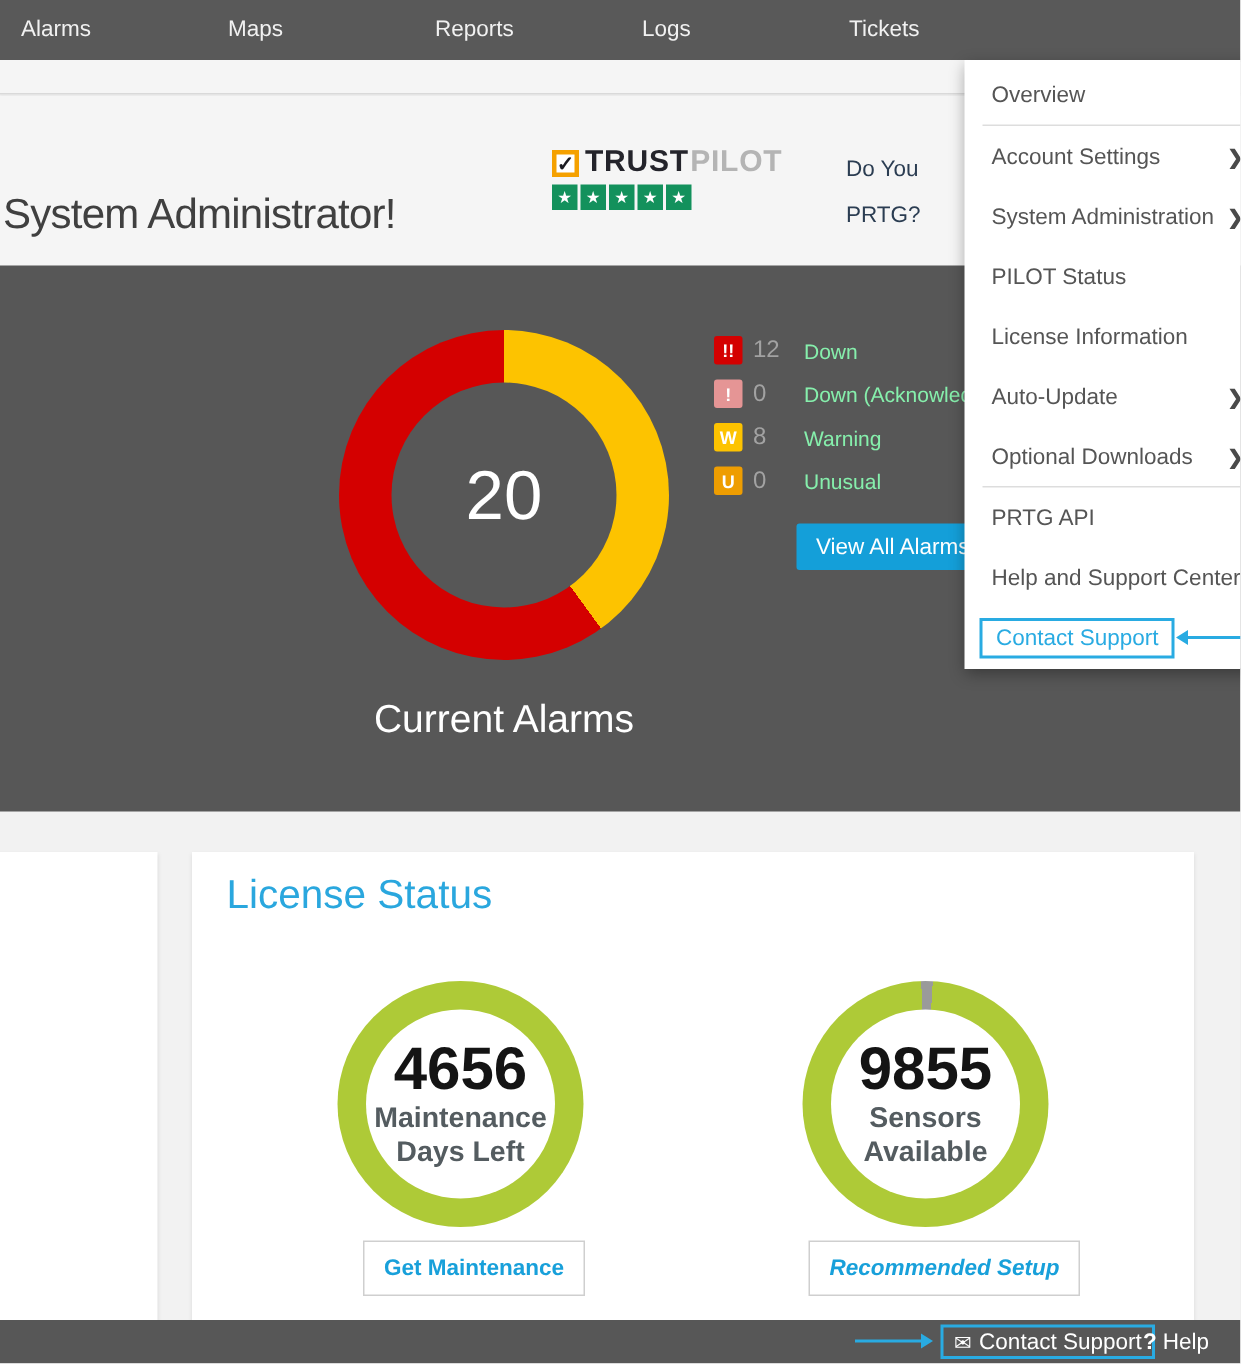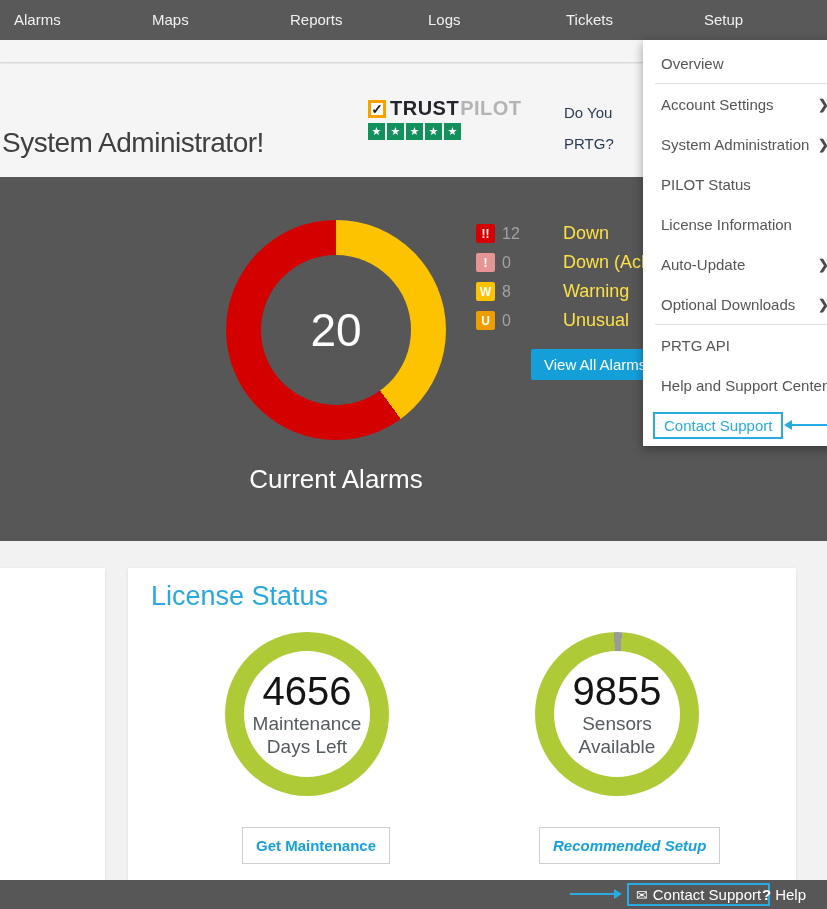--- a/index.html
+++ b/index.html
@@ -37,32 +37,32 @@
   .alarm-hole { position:absolute; left:35px; top:35px; width:150px; height:150px; border-radius:50%; background:#575757;
                 display:flex; align-items:center; justify-content:center; }
   .alarm-total { color:#fff; font-size:46px; font-weight:400; }
   .alarm-caption { position:absolute; left:201px; top:287px; width:270px; text-align:center; color:#fff; font-size:26px; }
 
   .legend { position:absolute; left:476px; top:47px; }
   .legend-row { display:flex; align-items:center; height:19px; margin-bottom:10px; }
   .legend-badge { width:19px; height:19px; border-radius:2px; color:#fff; font-size:12px; font-weight:700;
                   display:flex; align-items:center; justify-content:center; flex:0 0 19px; }
   .legend-count { margin-left:7px; width:34px; font-size:16px; color:#a2a2a2; }
-  .legend-label { font-size:18px; color:#fde047; white-space:nowrap;margin-left:27px; }
+  .legend-label { font-size:14px; color:#86efac; white-space:nowrap; }
   .viewall { position:absolute; left:531px; top:172px; height:31px; line-height:31px; padding:0 13px;
              background:#149fd9; color:#fff; font-size:15px; white-space:nowrap; border-radius:2px; cursor:pointer; }
 
   
   .leftcard { position:absolute; left:-4px; top:568px; width:109px; height:318px; background:#fff;
               box-shadow:0 1px 3px rgba(0,0,0,0.10); z-index:3; }
   .maincard { position:absolute; left:128px; top:568px; width:668px; height:318px; background:#fff;
               box-shadow:0 1px 3px rgba(0,0,0,0.10); z-index:3; }
   .card-title { position:absolute; left:23px; top:13px; font-size:27px; color:#2aa7de; }
 
-  .gauge { position:absolute; width:164px; height:164px; top:64px; }
+  .gauge { position:absolute; width:164px; height:164px; top:86px;font-weight:bold; }
   .gauge-ring { position:absolute; inset:0; border-radius:50%; background:#aeca37; }
   .gauge-hole { position:absolute; left:19px; top:19px; width:126px; height:126px; border-radius:50%; background:#fff;
                 display:flex; flex-direction:column; align-items:center; justify-content:center; }
   .gauge-value { font-size:40px; color:#141414; line-height:1; }
   .gauge-label { font-size:19px; color:#545c60; line-height:1.12; text-align:center; margin-top:2px; }
   .g1 { left:97px; } .g2 { left:407px; }
 
   .card-btn { position:absolute; top:259px; background:#fff; border:1px solid #cfcfcf; color:#18a0da;
               font-size:15px; font-weight:700; padding:9px 13px; white-space:nowrap; cursor:pointer;
               font-family:"Liberation Sans", sans-serif; }
@@ -98,21 +98,20 @@
 <body>
 
 <div id="screen">
 
   <div class="topnav">
     <div class="nav-item">Alarms</div>
     <div class="nav-item">Maps</div>
     <div class="nav-item">Reports</div>
     <div class="nav-item">Logs</div>
     <div class="nav-item">Tickets</div>
-    <div class="nav-item">Setup</div>
   </div>
 
   <div class="subbar"></div>
   <div class="headerband">
     <div class="welcome">System Administrator!</div>
 
     <div class="trustpilot">
       <div class="tp-row1">
         <span class="tp-check">✓</span>
         <span class="tp-trust">TRUST</span>

